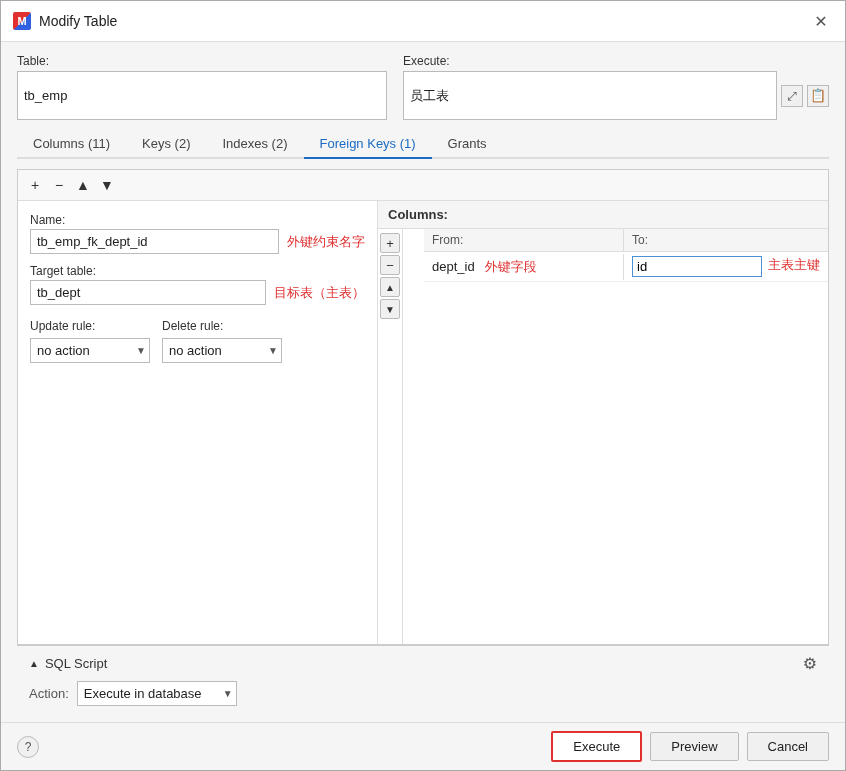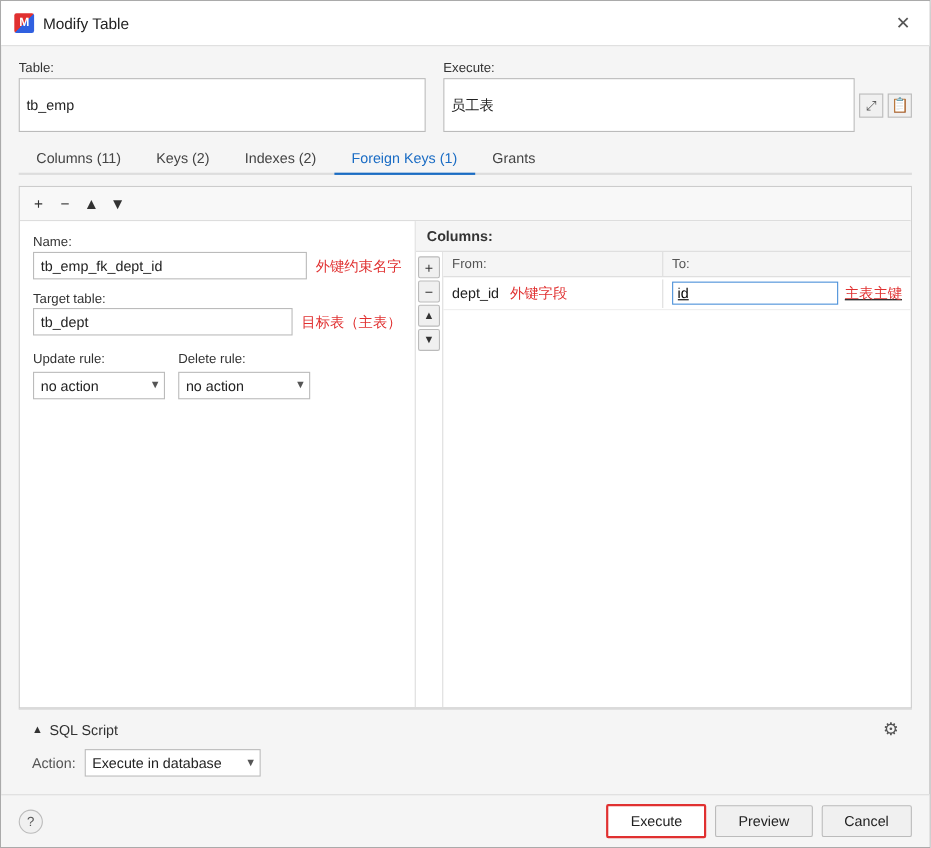--- a/index.html
+++ b/index.html
@@ -195,20 +195,21 @@
       display: flex; align-items: center; justify-content: center;
       font-size: 13px;
       color: #333;
       border-radius: 2px;
     }
 
     .fk-cols-table {
       flex: 1;
       display: flex;
       flex-direction: column;
+      margin-left: 21px;
     }
 
     .fk-cols-header {
       display: flex;
       background: #f5f5f5;
       border-bottom: 1px solid #ddd;
     }
     .fk-col-header {
       padding: 4px 8px;
       font-size: 12px;
@@ -230,22 +231,20 @@
     .fk-col-cell.from-col {
       border-right: 1px solid #ddd;
       color: #222;
       display: flex;
       align-items: center;
       gap: 6px;
     }
     .fk-col-cell.to-col {
       flex: 1;
       display: flex;
-      align-items: center;
-      text-decoration: underline;
     }
     .to-input {
       border: 1px solid #4a90d9;
       padding: 2px 4px;
       width: 100%;
       font-size: 13px;
       outline: none;
     }
 
     .red-label {

